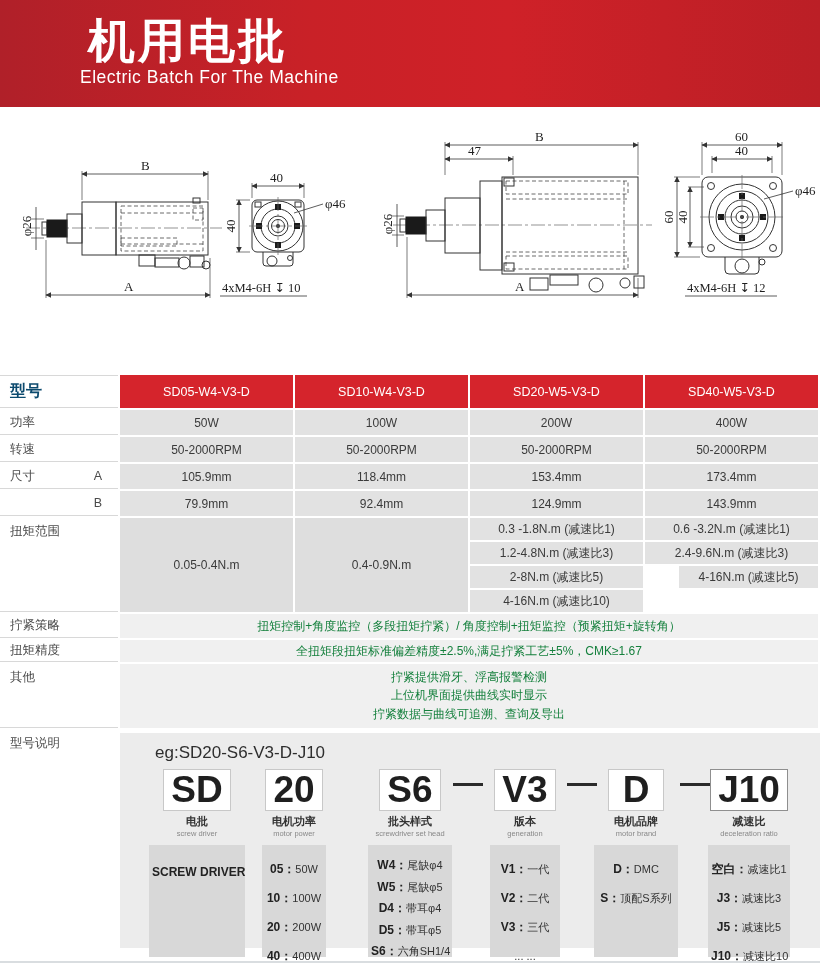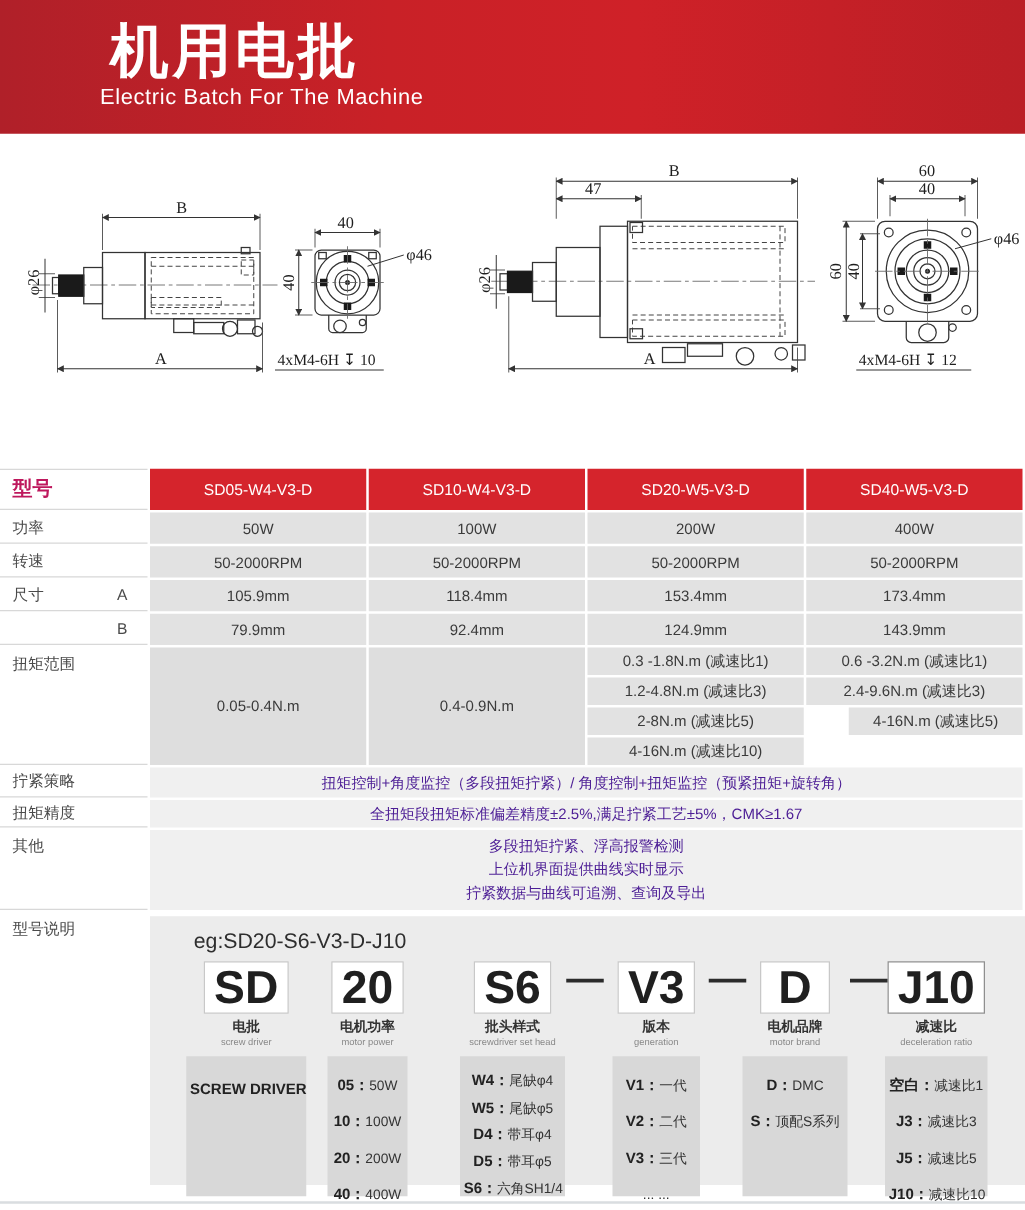--- a/index.html
+++ b/index.html
@@ -24,27 +24,27 @@
   .nt{font:12.5px "Liberation Serif",serif;fill:#1e1e1e;}
 
   
   .spec{position:absolute;left:0;top:375px;width:818px;display:grid;
         grid-template-columns:118px 173px 173px 173px 173px;
         grid-template-rows:33px 25px 25px 25px 25px 22px 22px 22px 22px 24px 22px 64px;
         gap:2px;}
   .lab{background:#fff;border-bottom:1px solid #d8d8d8;display:flex;align-items:center;
        padding-left:10px;font-size:12.5px;color:#4a4a4a;}
   .lab-first{border-top:1px solid #d8d8d8;}
-  .lab-model{color:#be185d;font-weight:bold;font-size:16px;}
+  .lab-model{color:#0c4a6e;font-weight:bold;font-size:16px;}
   .lab-size{justify-content:space-between;padding-right:16px;}
   .lab-top{align-items:flex-start;padding-top:5px;}
   .hcell{background:#d5242c;color:#fff;font-size:12.5px;display:flex;align-items:center;justify-content:center;}
   .cell{background:#e2e2e2;color:#3a3a3a;font-size:12px;display:flex;align-items:center;justify-content:center;}
   .cell-m{background:#dedede;}
-  .wide{grid-column:2 / span 4;background:#f0f0f0;color:#4c1d95;font-size:12px;
+  .wide{grid-column:2 / span 4;background:#f0f0f0;color:#15803d;font-size:12px;
         display:flex;align-items:center;justify-content:center;}
   .wide-multi{flex-direction:column;justify-content:space-around;padding:4px 0;}
 
   
   .mexp{position:absolute;left:0;top:733px;width:820px;height:215px;}
   .mexp-label{position:absolute;left:10px;top:2px;font-size:12.5px;color:#4a4a4a;}
   .mexp-panel{position:absolute;left:120px;top:0;width:700px;height:215px;background:#ececec;}
   .me-eg{position:absolute;left:35px;top:10px;font-size:17px;color:#2e2e2e;}
   .me-col{position:absolute;top:36px;text-align:center;}
   .me-code{display:inline-block;background:#fff;border:1px solid #c8c8c8;min-width:40px;
@@ -278,21 +278,21 @@
     <div class="cell" style="grid-column:5;grid-row:9;margin-top:32px;">8-32N.m (减速比10)</div>
 
     <div class="lab">拧紧策略</div>
     <div class="wide">扭矩控制+角度监控（多段扭矩拧紧）/ 角度控制+扭矩监控（预紧扭矩+旋转角）</div>
 
     <div class="lab">扭矩精度</div>
     <div class="wide">全扭矩段扭矩标准偏差精度±2.5%,满足拧紧工艺±5%，CMK≥1.67</div>
 
     <div class="lab lab-top">其他</div>
     <div class="wide wide-multi">
-      <div>多段扭矩拧紧、浮高报警检测</div>
+      <div>拧紧提供滑牙、浮高报警检测</div>
       <div>上位机界面提供曲线实时显示</div>
       <div>拧紧数据与曲线可追溯、查询及导出</div>
     </div>
   </div>
 
   <div class="mexp">
     <div class="mexp-label">型号说明</div>
     <div class="mexp-panel">
       <div class="me-eg">eg:SD20-S6-V3-D-J10</div>
 

